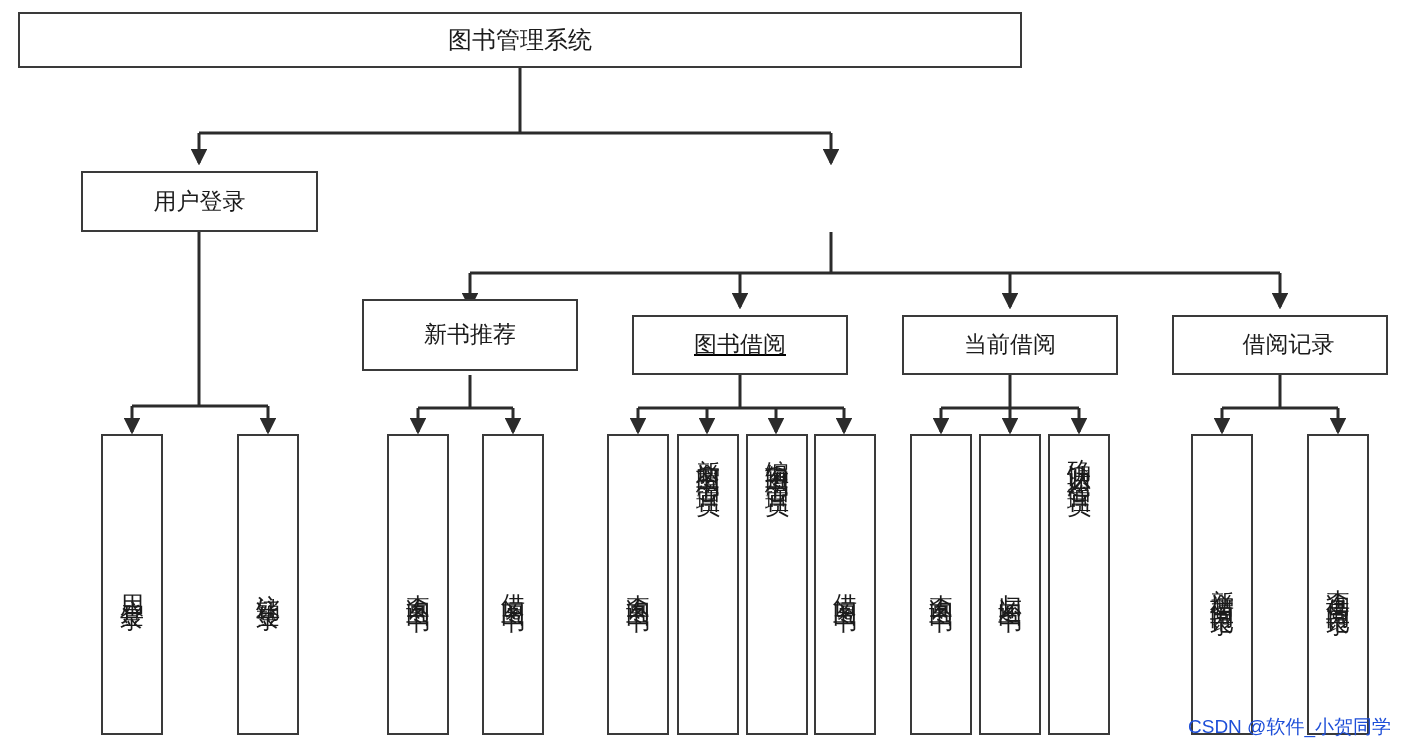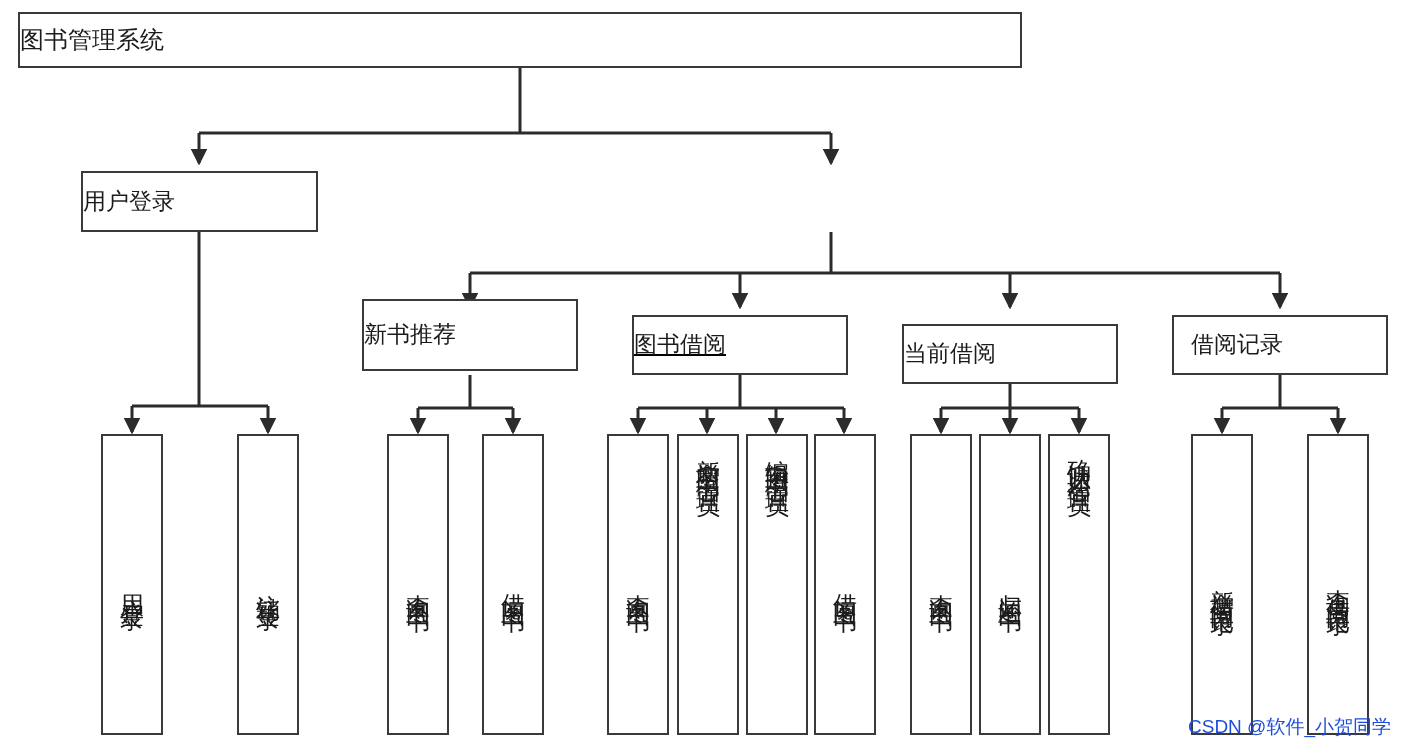--- a/index.html
+++ b/index.html
@@ -26,20 +26,21 @@
     height: 747px;
     pointer-events: none;
   }
   .node {
     position: absolute;
     box-sizing: border-box;
     background: #ffffff;
     border: 2px solid #3a3a3a;
     display: flex;
     align-items: center;
+    justify-content: center;
     z-index: 2;
   }
   .node-label {
     color: #1b1b1b;
     line-height: 1.18;
     text-align: center;
     white-space: pre-line;
   }
   .node.horizontal .node-label {
     font-size: 23px;
@@ -137,21 +138,21 @@
 
 
   <div class="node horizontal" style="left:362px; top:299px; width:216px; height:72px;">
     <span class="node-label">新书推荐</span>
   </div>
 
   <div class="node horizontal" style="left:632px; top:315px; width:216px; height:60px;text-decoration:underline;">
     <span class="node-label">图书借阅</span>
   </div>
 
-  <div class="node horizontal" style="left:902px; top:315px; width:216px; height:60px;margin-top:9px;">
+  <div class="node horizontal" style="left:902px; top:315px; width:216px; height:60px;">
     <span class="node-label">当前借阅</span>
   </div>
 
   <div class="node horizontal" style="left:1172px; top:315px; width:216px; height:60px;padding-left:17px;">
     <span class="node-label">借阅记录</span>
   </div>
 
   <div class="node vertical centered" style="left:101px; top:434px; width:62px; height:301px;">
     <span class="node-label">用户登录</span>
   </div>

